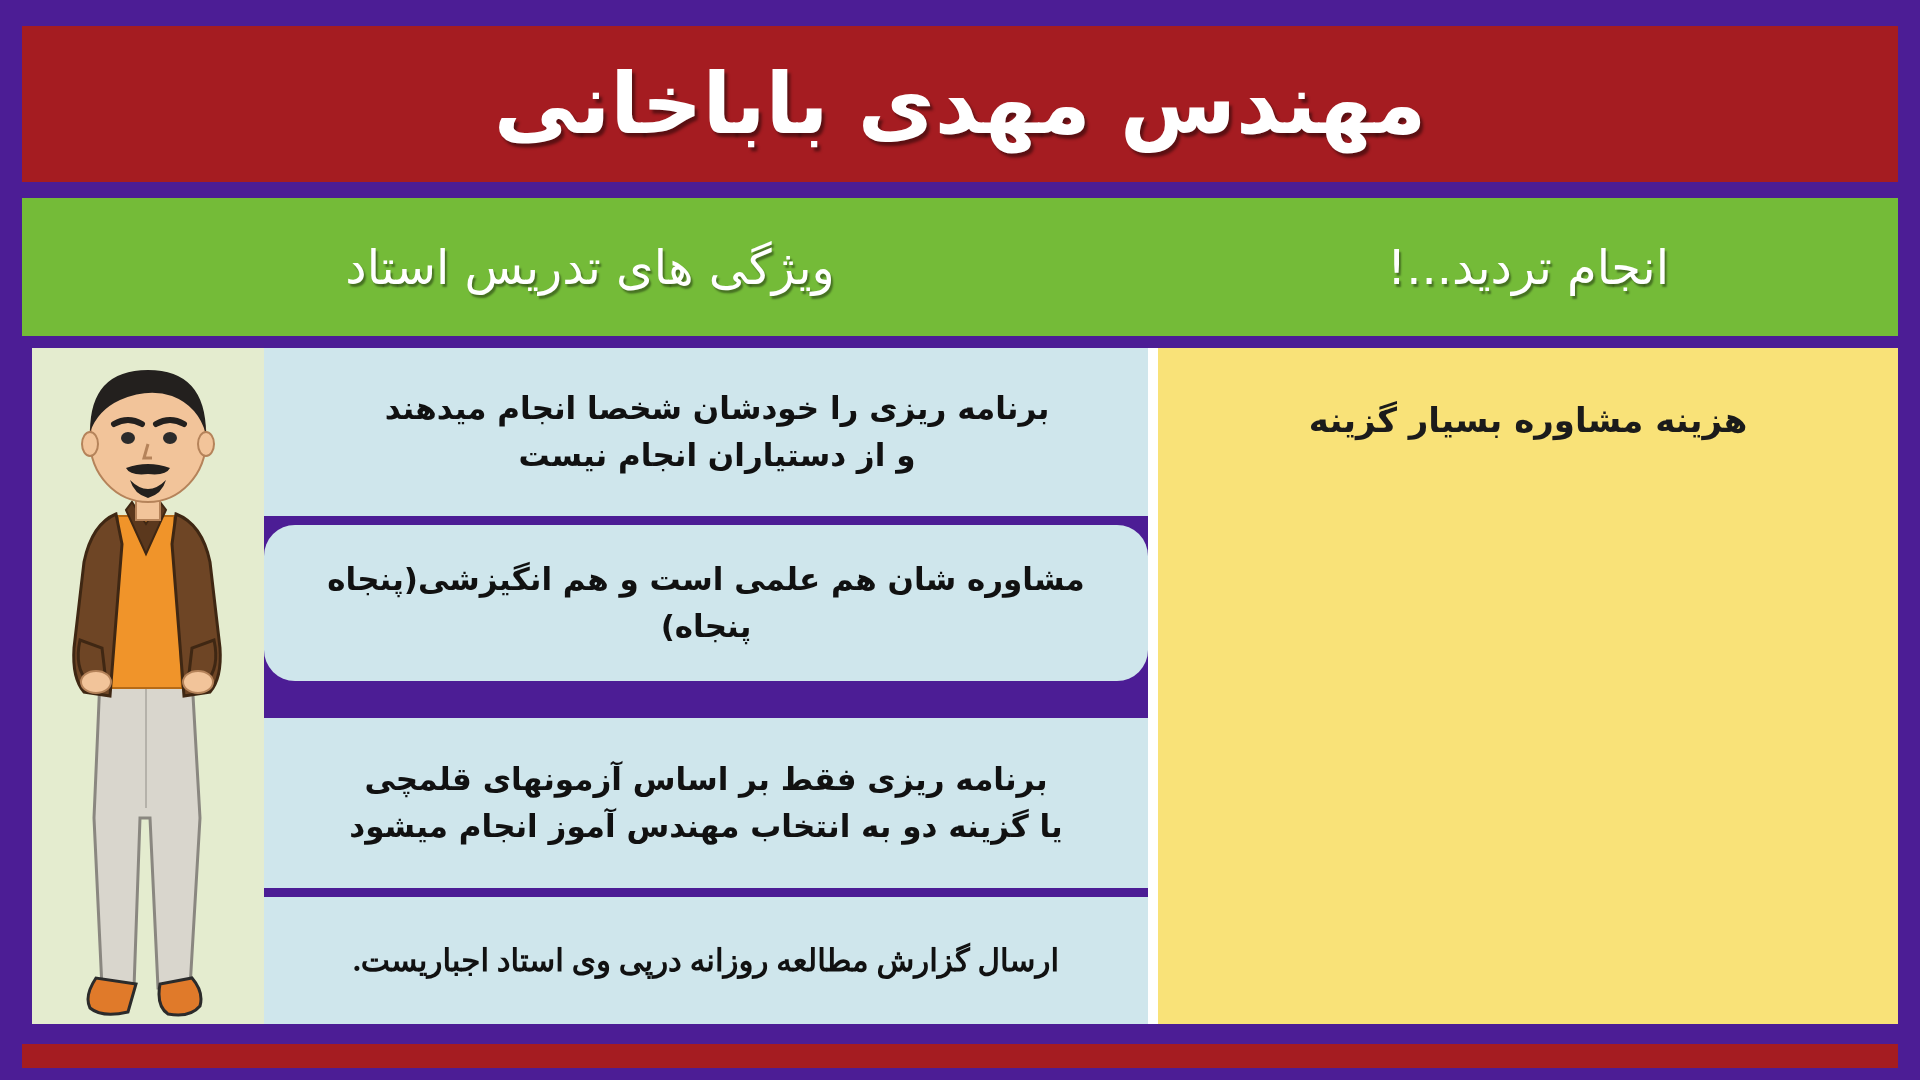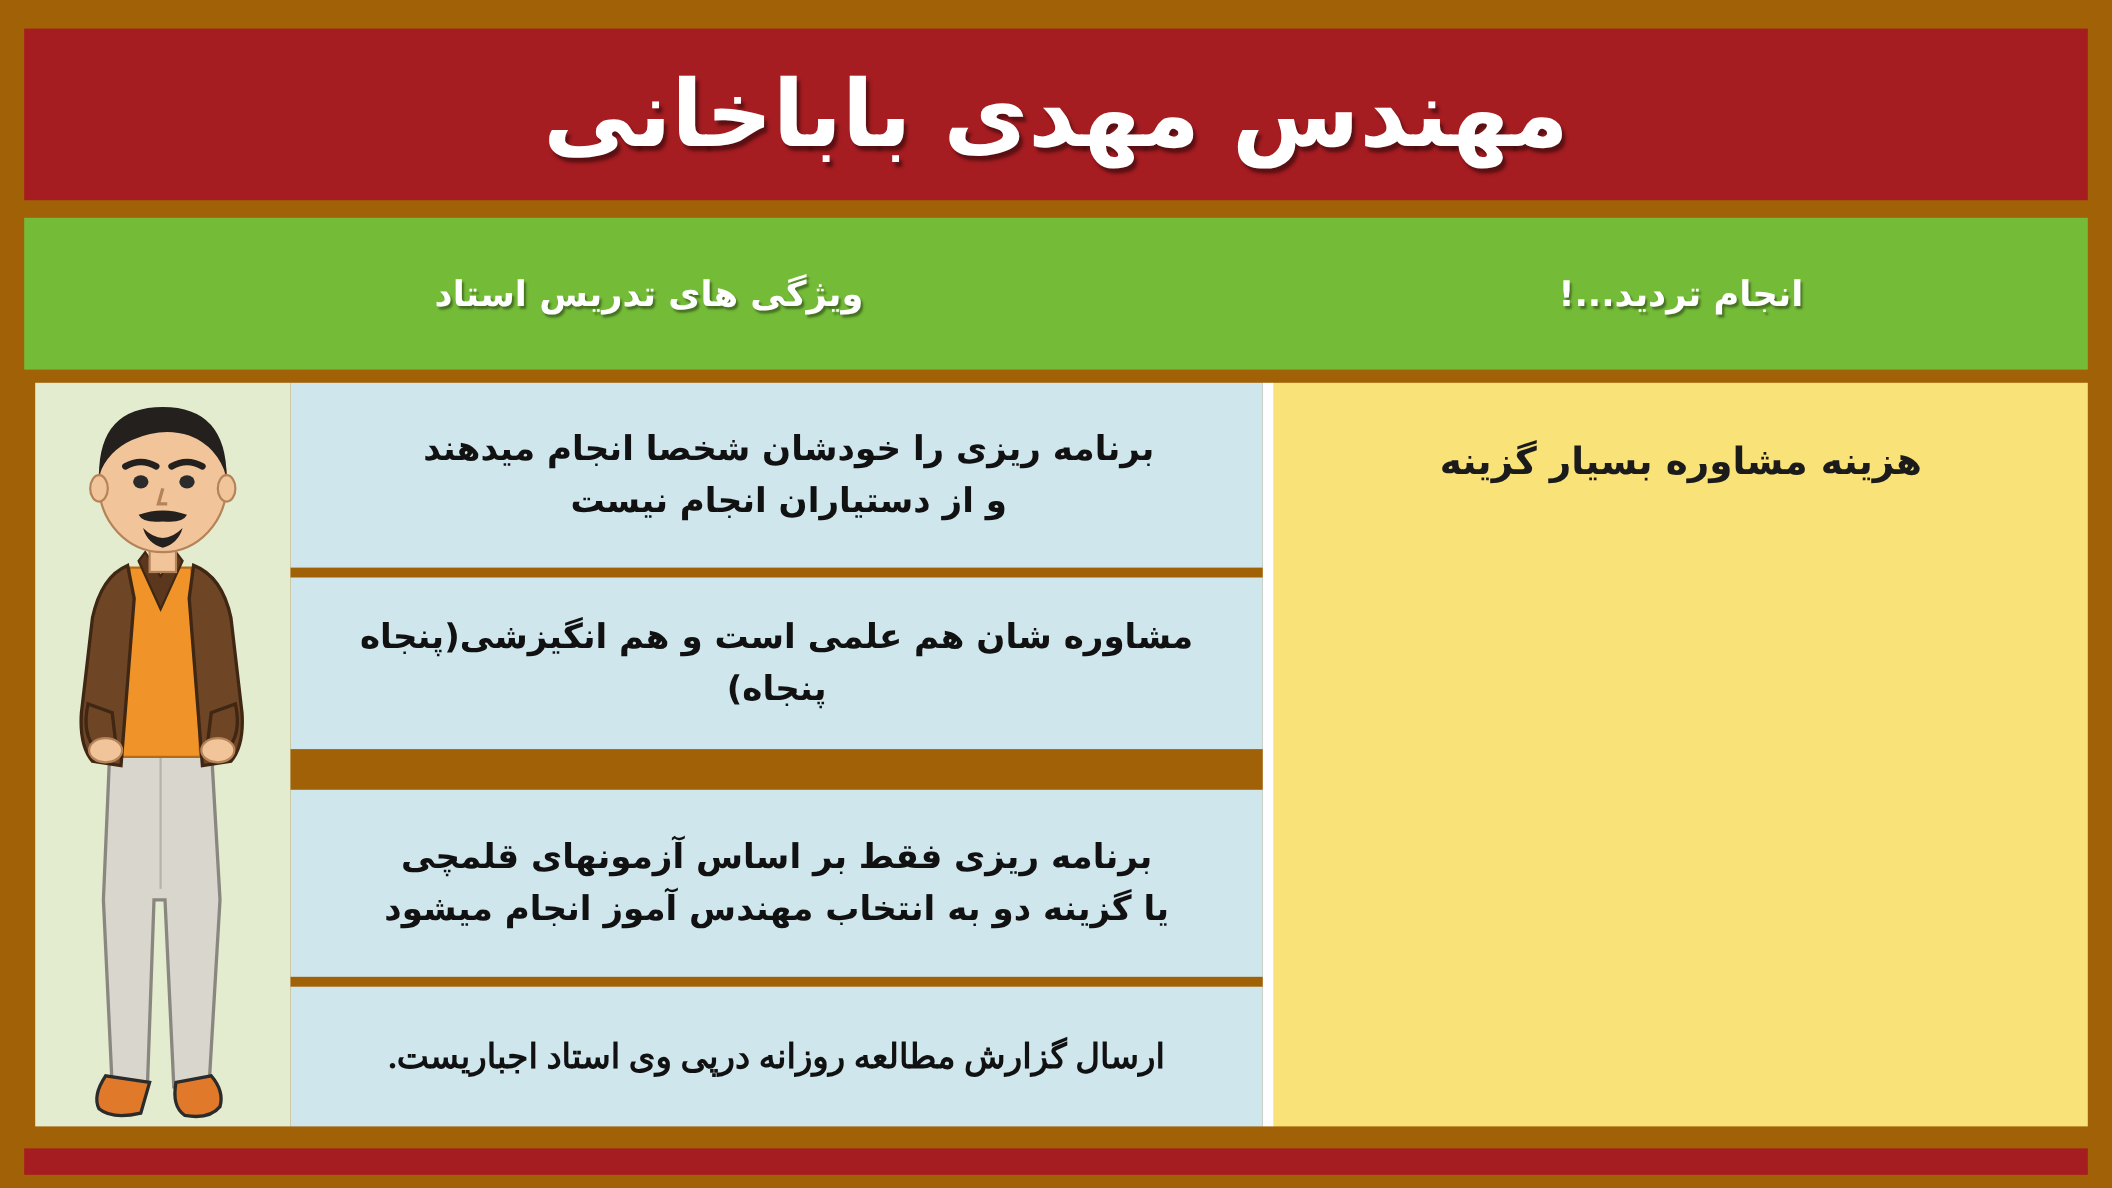--- a/index.html
+++ b/index.html
@@ -10,21 +10,21 @@
     height: 1080px;
     overflow: hidden;
     background: #ffffff;
     font-family: "DejaVu Sans", "Liberation Sans", sans-serif;
   }
 
   .slide {
     position: relative;
     width: 1920px;
     height: 1080px;
-    background: #a16207;
+    background: #4c1d95;
     padding: 0;
   }
 
   
   .title-banner {
     position: absolute;
     left: 22px;
     top: 26px;
     width: 1876px;
     height: 156px;
@@ -63,22 +63,22 @@
     height: 100%;
   }
   .green-col.right {
     width: 740px;   
   }
   .green-col.left {
     width: 1136px;  
   }
   .green-text {
     color: #ffffff;
-    font-size: 32px;
-    font-weight: 700;
+    font-size: 48px;
+    font-weight: 400;
     text-shadow: 2px 3px 2px rgba(0,0,0,0.40);
     direction: rtl;
     white-space: nowrap;
   }
 
   
   .body-row {
     position: absolute;
     left: 22px;
     top: 348px;
@@ -119,21 +119,21 @@
   .blue-card {
     background: #cfe6ec;
     flex: 1 1 auto;
     display: flex;
     align-items: center;
     justify-content: center;
     text-align: center;
     padding: 6px 26px;
   }
   .blue-card.c1 { flex-grow: 1.90; padding-left: 48px; }
-  .blue-card.c2 { flex-grow: 1.55; }
+  .blue-card.c2 { flex-grow: 1.55; border-radius: 31px; }
   .blue-card.c3 { flex-grow: 1.95; margin-top: 28px; }
   .blue-card.c4 { flex-grow: 2.10; font-family: Liberation Serif, serif; }
   .blue-text {
     color: #111111;
     font-size: 31px;
     font-weight: 700;
     line-height: 1.52;
     direction: rtl;
   }
 

